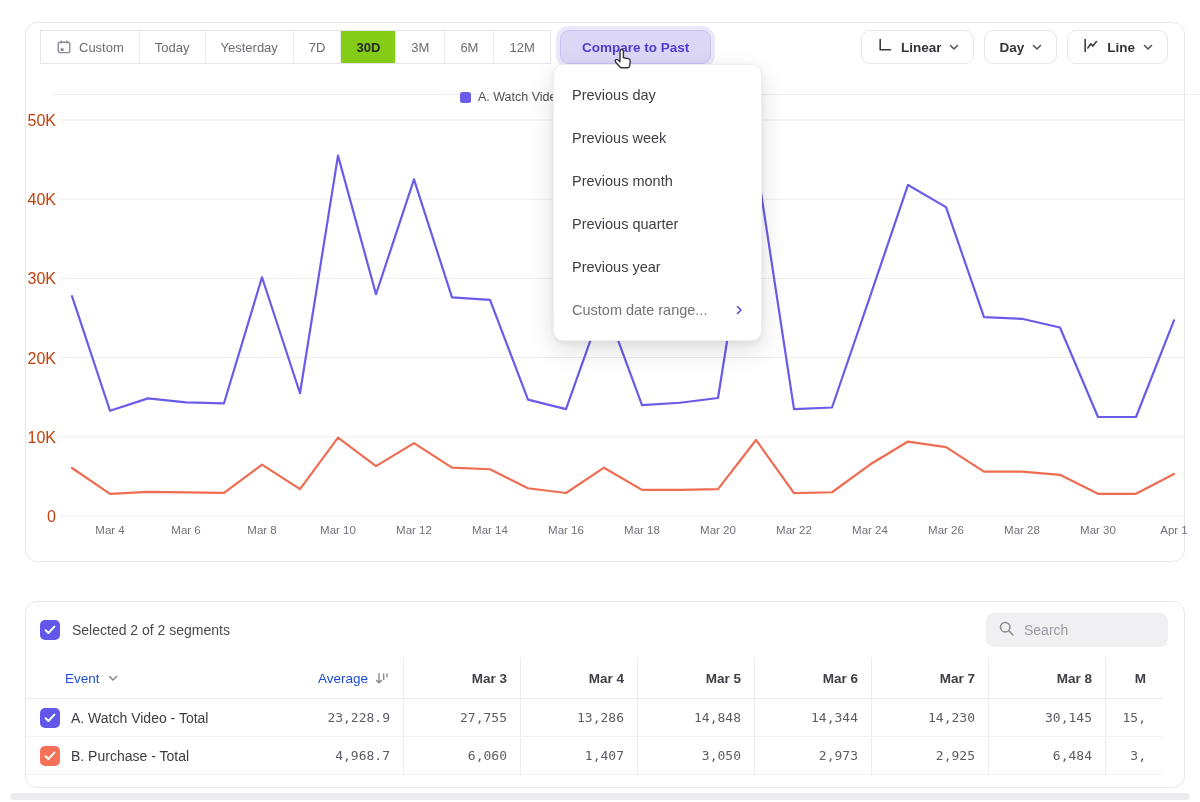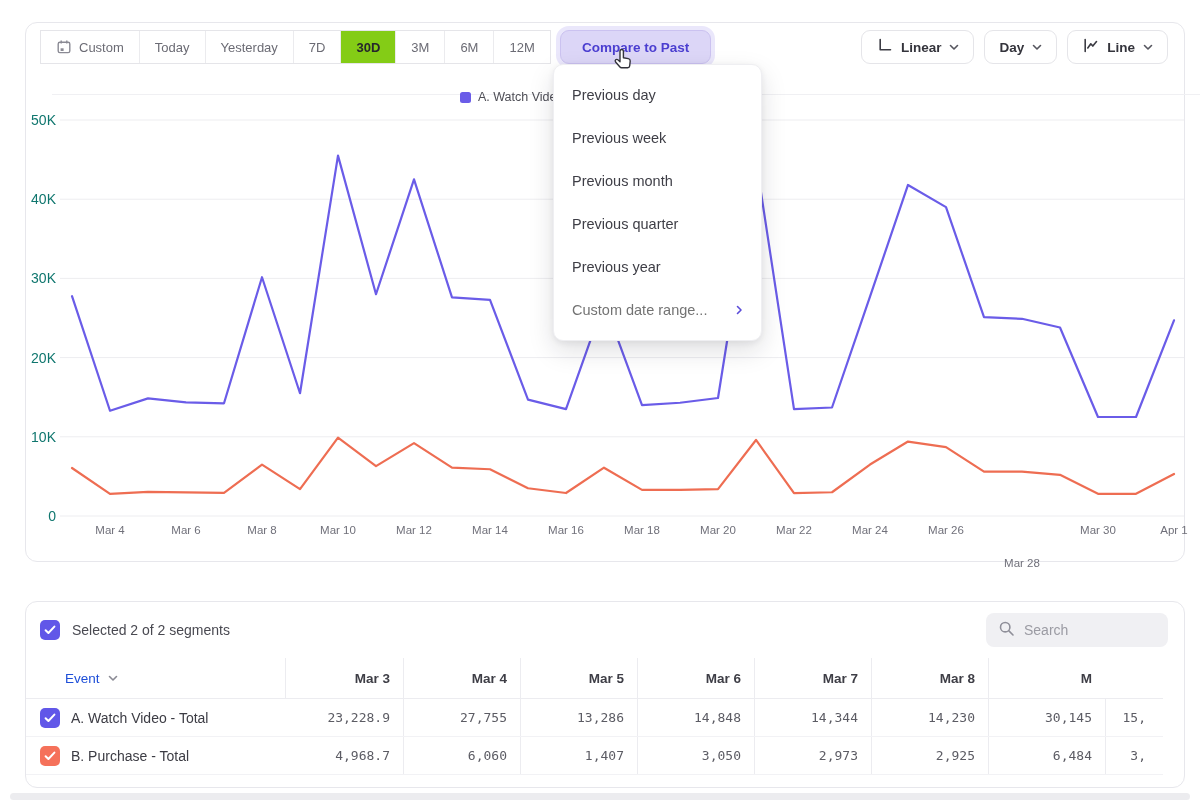--- a/index.html
+++ b/index.html
@@ -31,21 +31,21 @@
     font-family:inherit; font-size:13.5px; font-weight:700; color:#34343c; cursor:pointer; }
   .tool-btn .chev { color:#55555e; display:flex; }
 
   
   #legend { position:absolute; left:26px; top:90px; width:1158px; display:flex; justify-content:center; gap:26px; z-index:1; }
   .legend-item { display:flex; align-items:center; gap:7px; font-size:12.5px; color:#4e4e56; cursor:pointer; }
   .legend-swatch { width:11px; height:11px; border-radius:2.5px; }
 
   
   #chart-svg { position:absolute; left:0; top:85px; z-index:0; }
-  .y-label { position:absolute; width:42px; left:14px; text-align:right; font-size:14px; color:#0f766e; }
+  .y-label { position:absolute; width:42px; left:14px; text-align:right; font-size:16px; color:#c2410c; }
   .x-label { position:absolute; width:62px; top:524px; text-align:center; font-size:11.5px; color:#70707a; }
 
   
   #compare-menu { position:absolute; left:553px; top:64px; width:209px; padding:8px 0 9px;
     background:#fff; border:1px solid #efeff2; border-radius:10px;
     box-shadow:0 10px 26px rgba(25,25,40,.13), 0 2px 6px rgba(25,25,40,.07); z-index:10; }
   .menu-item { height:43px; display:flex; align-items:center; padding:0 18px;
     font-size:14.5px; color:#3e3e46; cursor:pointer; }
   .menu-item.custom { color:#737373; justify-content:space-between; }
   .menu-item.custom .chev { display:flex; color:#5b4cd9; }
@@ -190,21 +190,21 @@
     <div class="x-label" style="left: 231px;">Mar 8</div>
     <div class="x-label" style="left: 307px;">Mar 10</div>
     <div class="x-label" style="left: 383px;">Mar 12</div>
     <div class="x-label" style="left: 459px;">Mar 14</div>
     <div class="x-label" style="left: 535px;">Mar 16</div>
     <div class="x-label" style="left: 611px;">Mar 18</div>
     <div class="x-label" style="left: 687px;">Mar 20</div>
     <div class="x-label" style="left: 763px;">Mar 22</div>
     <div class="x-label" style="left: 839px;">Mar 24</div>
     <div class="x-label" style="left: 915px;">Mar 26</div>
-    <div class="x-label" style="left: 991px; margin-top: 33px;">Mar 28</div>
+    <div class="x-label" style="left: 991px;">Mar 28</div>
     <div class="x-label" style="left: 1067px;">Mar 30</div>
     <div class="x-label" style="left: 1143px;">Apr 1</div>
   </div>
 
 <div id="compare-menu">
     <div class="menu-item">Previous day</div>
     <div class="menu-item">Previous week</div>
     <div class="menu-item">Previous month</div>
     <div class="menu-item">Previous quarter</div>
     <div class="menu-item">Previous year</div>
@@ -241,20 +241,29 @@
   <div id="table-grid">
       <div class="trow head">
         <div class="cell th-event">
           <span class="th-gray">Event</span>
           <span style="display:flex;color:#8a8a94">
             <svg width="10" height="7" viewBox="0 0 10 7" fill="none" stroke="currentColor" stroke-width="1.6" stroke-linecap="round" stroke-linejoin="round">
               <path d="M1.5 1.5 5 5l3.5-3.5"></path>
             </svg>
           </span>
         </div>
+        <div class="cell right">
+          <span class="th-gray" style="margin-right:7px">Average</span>
+          <span style="display:flex">
+            <svg width="15" height="13" viewBox="0 0 15 13" fill="none" stroke="#8a8a94" stroke-width="1.4" stroke-linecap="round" stroke-linejoin="round">
+              <path d="M4 1.5v9.3M4 10.8 1.6 8.4M4 10.8l2.4-2.4"></path>
+              <path d="M8.7 2v5.4M12 2v2.9"></path>
+            </svg>
+          </span>
+        </div>
         <div class="cell right sep">
           <span class="th-date">Mar 3</span>
         </div>
         <div class="cell right sep">
           <span class="th-date">Mar 4</span>
         </div>
         <div class="cell right sep">
           <span class="th-date">Mar 5</span>
         </div>
         <div class="cell right sep">

